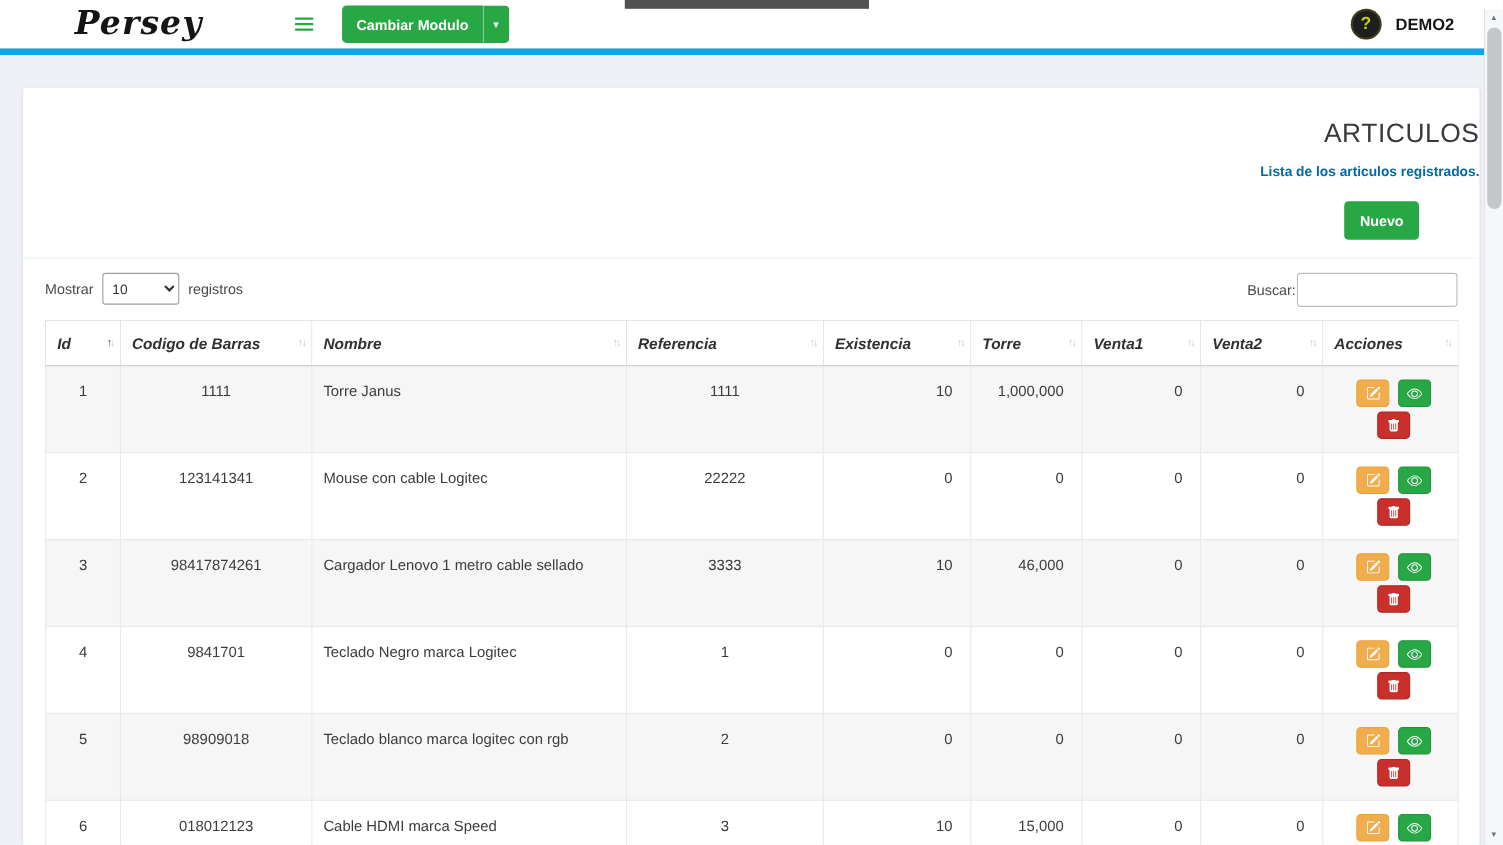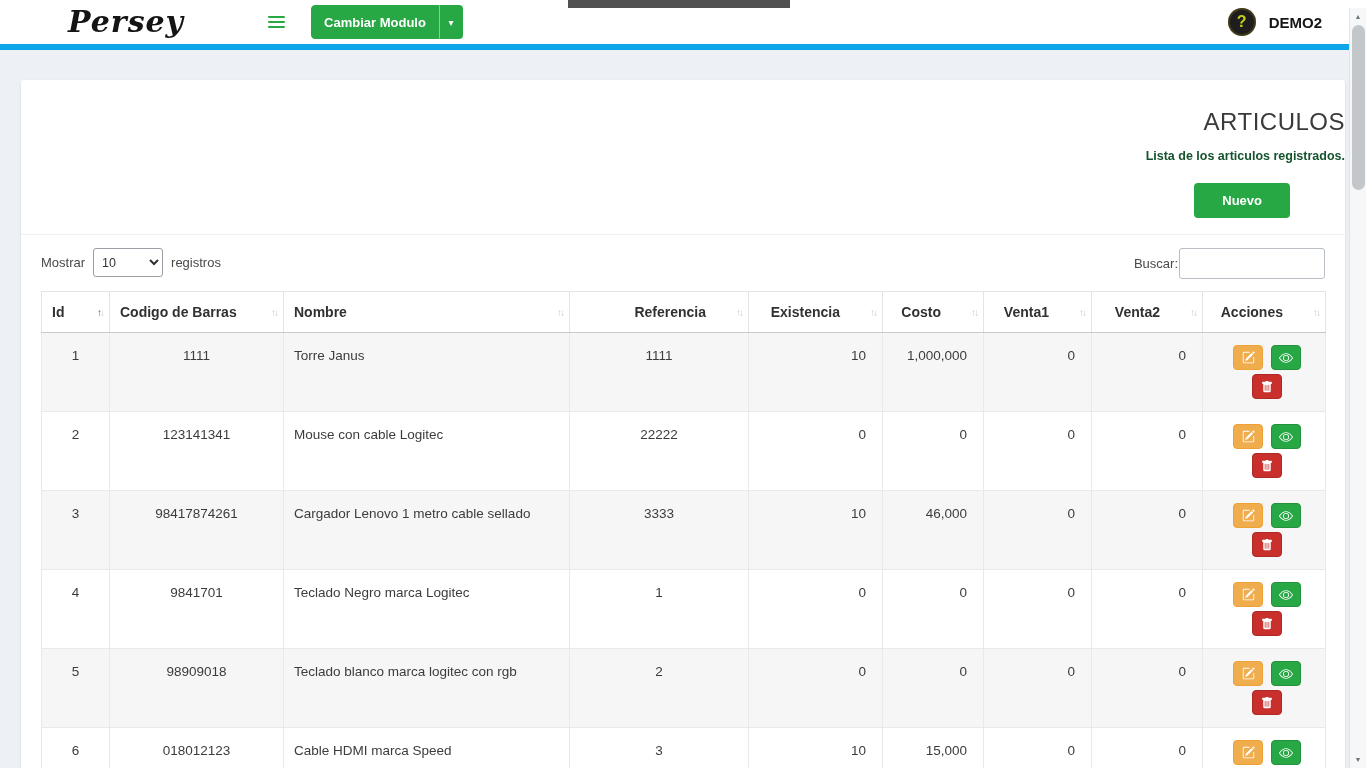--- a/index.html
+++ b/index.html
@@ -43,53 +43,53 @@
   }
   .username { font-weight: 700; font-size: 15px; color: #161616; }
 
   
   .card {
     margin: 30px 21px 0; background: #fff; border-radius: 3px;
     box-shadow: 0 1px 3px rgba(0,0,0,.10); min-height: 700px;
   }
   .card-header { text-align: right; padding-top: 28px; }
   .page-title { font-size: 24px; font-weight: 500; color: #3a3a3a; margin: 0 0 13px; letter-spacing: .5px; }
-  .page-subtitle { font-size: 12.5px; font-weight: 700; color: #14532d; }
+  .page-subtitle { font-size: 12.5px; font-weight: 700; color: #0369a1; }
   .new-row { text-align: right; padding: 20px 55px 16px 0; border-bottom: 1px solid #eef0f2; }
   .btn-new {
     background: #28a745; color: #fff; font-weight: 700; font-size: 13px;
-    padding: 10px 28px; border: none; border-radius: 4px; cursor: pointer; font-family: inherit;
+    padding: 10px 14px; border: none; border-radius: 4px; cursor: pointer; font-family: inherit;
   }
 
   
   .controls { display: flex; justify-content: space-between; align-items: flex-start; padding: 13px 20px 12px; font-size: 13px; color: #494949; }
   .controls-left { display: flex; align-items: center; gap: 8px; }
   select.page-size { width: 70px; height: 29px; border: 1px solid #9aa0a6; border-radius: 3px; font-size: 12.5px; color: #333; padding: 2px 4px; background: #fff; }
   .controls-right { display: flex; align-items: center; gap: 1px; }
   input.search { width: 146px; height: 31px; border: 1px solid #b9bec4; border-radius: 3px; padding: 0 8px; font-size: 13px; color: #333; outline: none; }
 
   
   .table-wrap { padding: 0 20px; }
   table { width: 100%; border-collapse: collapse; table-layout: fixed; }
   th {
     position: relative; font-size: 14px; font-weight: 700; color: #313131;
-    padding: 12px 42px 12px 10px; border: 1px solid #e4e4e4; border-bottom: 1px solid #c9c9c9;
-    background: #fff; cursor: pointer; white-space: nowrap; overflow: hidden;
+    padding: 12px 26px 12px 10px; border: 1px solid #e4e4e4; border-bottom: 1px solid #c9c9c9;
+    background: #fff; cursor: pointer; white-space: nowrap; overflow: hidden; font-style: italic;
   }
   .sort-icons { position: absolute; right: 6px; top: 50%; transform: translateY(-50%); font-size: 10px; color: #cbcbcb; letter-spacing: -2px; }
   .sort-icons .arr { display: inline-block; }
   .sort-icons .active { color: #4f4f4f; }
   td {
     font-size: 13.5px; color: #3c3c3c; padding: 12px 10px;
     border: 1px solid #e9e9e9; vertical-align: top; line-height: 1.6;
     overflow: hidden;
   }
   tr.odd td { background: #f6f6f6; }
   .ta-l { text-align: left; }
-  .ta-c { text-align: right; }
+  .ta-c { text-align: left; }
   td.num { text-align: right; padding-right: 16px; }
   td.cen { text-align: center; }
 
   
   .actions { display: flex; flex-wrap: wrap; gap: 4px 8px; width: 68px; margin-left: 20px; justify-content: center; }
   .btn-action {
     width: 30px; height: 25px; border-radius: 4px; border: 1px solid transparent;
     display: flex; align-items: center; justify-content: center; cursor: pointer; padding: 0;
   }
   .btn-action svg { display: block; }
@@ -162,21 +162,21 @@
           <col style="width:111px">
           <col style="width:123px">
       </colgroup>
       <thead>
         <tr>
           <th class="ta-l"><span>Id</span><span class="sort-icons"><span class="arr active">↑</span><span class="arr">↓</span></span></th>
           <th class="ta-l"><span>Codigo de Barras</span><span class="sort-icons"><span class="arr">↑</span><span class="arr">↓</span></span></th>
           <th class="ta-l"><span>Nombre</span><span class="sort-icons"><span class="arr">↑</span><span class="arr">↓</span></span></th>
           <th class="ta-c"><span>Referencia</span><span class="sort-icons"><span class="arr">↑</span><span class="arr">↓</span></span></th>
           <th class="ta-c"><span>Existencia</span><span class="sort-icons"><span class="arr">↑</span><span class="arr">↓</span></span></th>
-          <th class="ta-c"><span>Costo</span><span class="sort-icons"><span class="arr">↑</span><span class="arr">↓</span></span></th>
+          <th class="ta-c"><span>Torre</span><span class="sort-icons"><span class="arr">↑</span><span class="arr">↓</span></span></th>
           <th class="ta-c"><span>Venta1</span><span class="sort-icons"><span class="arr">↑</span><span class="arr">↓</span></span></th>
           <th class="ta-c"><span>Venta2</span><span class="sort-icons"><span class="arr">↑</span><span class="arr">↓</span></span></th>
           <th class="ta-c"><span>Acciones</span><span class="sort-icons"><span class="arr">↑</span><span class="arr">↓</span></span></th>
         </tr>
       </thead>
       <tbody>
           <tr class="odd">
     <td class="cen">1</td>
     <td class="cen">1111</td>
     <td>Torre Janus</td>

